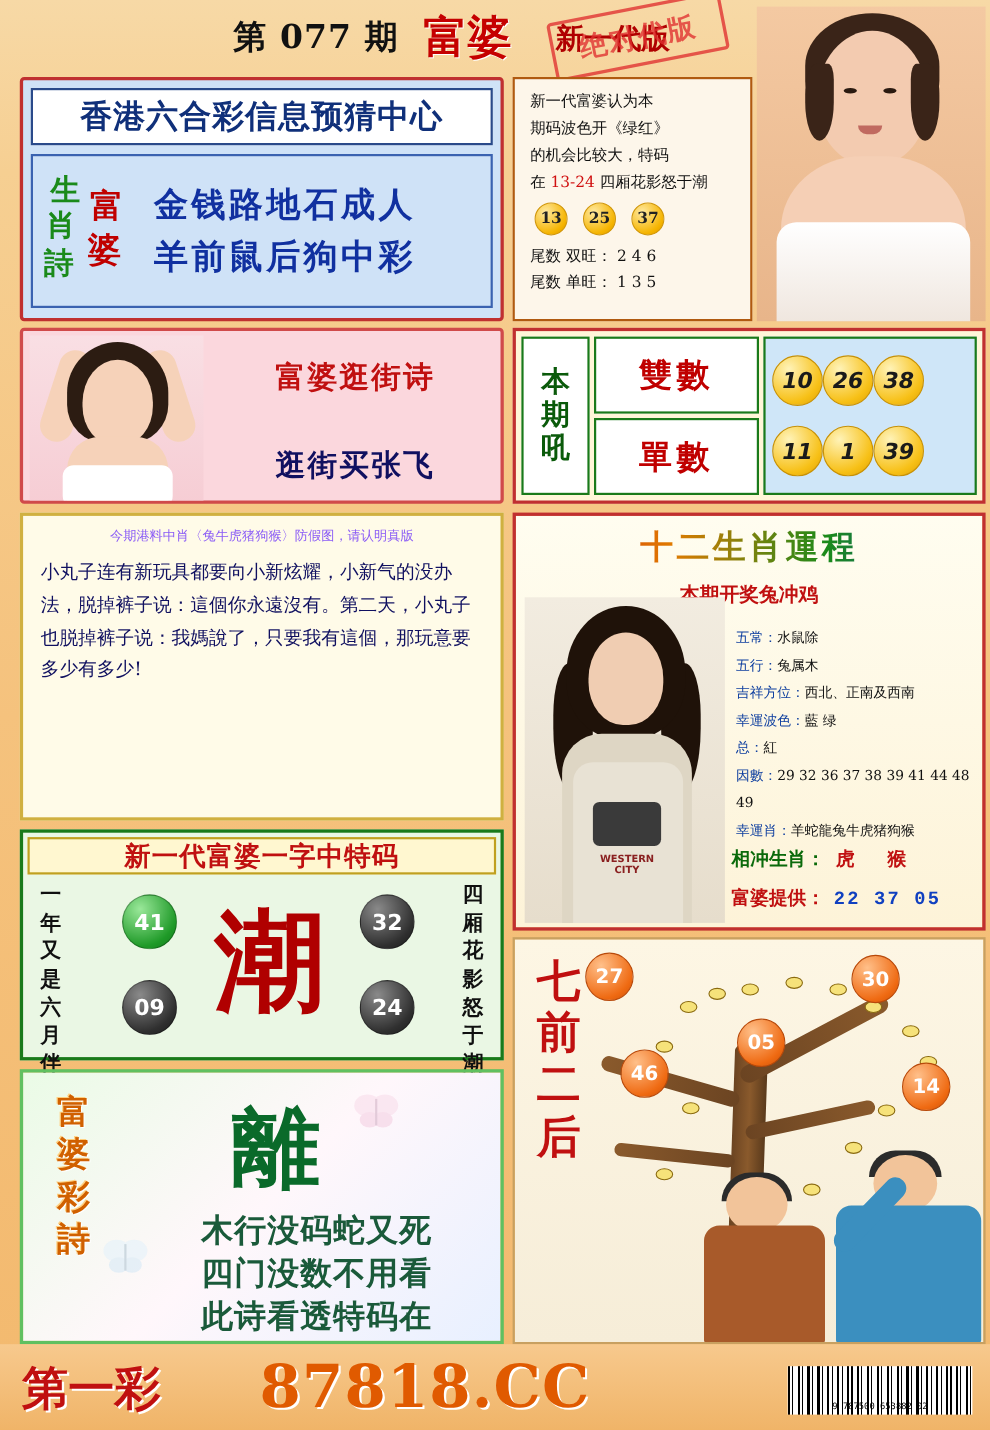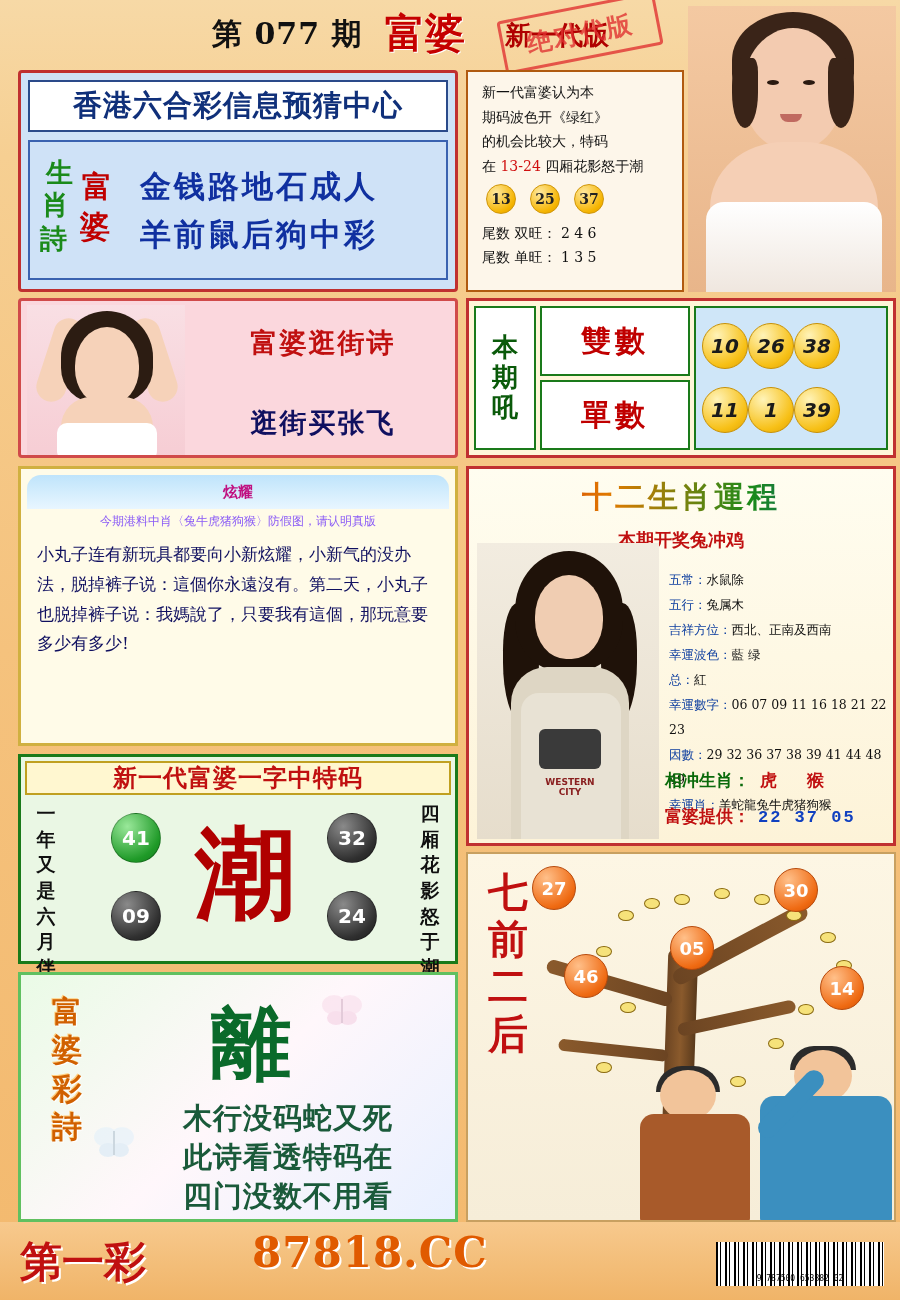--- a/index.html
+++ b/index.html
@@ -402,22 +402,22 @@
     position: absolute; left: 0; bottom: 0; width: 900px; height: 78px;
     background: linear-gradient(180deg,#f7c98d,#f0b468);
   }
   .footer .f1 {
     position: absolute; left: 20px; top: 12px;
     font-size: 42px; font-weight: bold; color: #c01010;
     font-family: "DejaVu Serif","Liberation Serif", serif;
     text-shadow: 2px 2px 0 #fff;
   }
   .footer .f2 {
-    position: absolute; left: 252px; top: 6px;
-    font-size: 42px; font-weight: bold; color: #e05a00;
+    position: absolute; left: 236px; top: 6px;
+    font-size: 54px; font-weight: bold; color: #e05a00;
     font-family: "DejaVu Serif","Liberation Serif", serif;
     text-shadow: 2px 2px 0 #fff;
     letter-spacing: 1px;
   }
   .barcode {
     position: absolute; right: 16px; bottom: 14px; width: 168px; height: 44px;
     background: repeating-linear-gradient(90deg,#000 0 2px,#fff 2px 4px,#000 4px 5px,#fff 5px 9px);
   }
   .barnum {
     position: absolute; right: 16px; bottom: 17px; width: 168px;
@@ -524,21 +524,20 @@
       </div>
       <div class="nrow">
         <div class="bigball">11</div>
         <div class="bigball">1</div>
         <div class="bigball">39</div>
       </div>
     </div>
   </div>
 
   <div class="panelE">
-    <div class="banner">炫耀</div>
     <div class="subline">今期港料中肖〈兔牛虎猪狗猴〉防假图，请认明真版</div>
     <div class="story">小丸子连有新玩具都要向小新炫耀，小新气的没办法，脱掉裤子说：這個你永遠沒有。第二天，小丸子也脱掉裤子说：我媽說了，只要我有這個，那玩意要多少有多少!</div>
   </div>
 
   <div class="panelF">
     <div class="ftitle">十二生肖運程</div>
     <div class="fsub">本期开奖兔冲鸡</div>
     <div class="fgirl">
       <div class="fg-hair-l"></div>
       <div class="fg-hair-r"></div>
@@ -548,21 +547,20 @@
       <div class="fg-shirt"></div>
       <div class="fg-logo"></div>
       <div class="fg-text">WESTERN CITY</div>
     </div>
     <div class="flist">
       <p><span class="lbl">五常：</span><span>水鼠除</span></p>
       <p><span class="lbl">五行：</span><span>兔属木</span></p>
       <p><span class="lbl">吉祥方位：</span><span>西北、正南及西南</span></p>
       <p><span class="lbl">幸運波色：</span><span>藍 绿</span></p>
       <p><span class="lbl">总：</span><span>紅</span></p>
-      <p><span class="lbl">幸運數字：</span><span>06 07 09 11 16 18 21 22 23</span></p>
       <p><span class="lbl">因數：</span><span>29 32 36 37 38 39 41 44 48 49</span></p>
       <p><span class="lbl">幸運肖：</span><span>羊蛇龍兔牛虎猪狗猴</span></p>
     </div>
     <div class="fclash">
       <span>相冲生肖：</span><span class="v">虎  猴</span>
     </div>
     <div class="fprov">
       <span>富婆提供：</span><span class="v">22  37  05</span>
     </div>
   </div>
@@ -597,22 +595,22 @@
     </svg>
     <div class="vlab">
       <div>富</div>
       <div>婆</div>
       <div>彩</div>
       <div>詩</div>
     </div>
     <div class="bigchar2">離</div>
     <div class="hpoem">
       <div>木行没码蛇又死</div>
+      <div>四门没数不用看</div>
       <div>此诗看透特码在</div>
-      <div>四门没数不用看</div>
     </div>
   </div>
 
   <div class="panelI">
     <div class="vtitle">
       <div>七</div>
       <div>前</div>
       <div>二</div>
       <div>后</div>
     </div>

